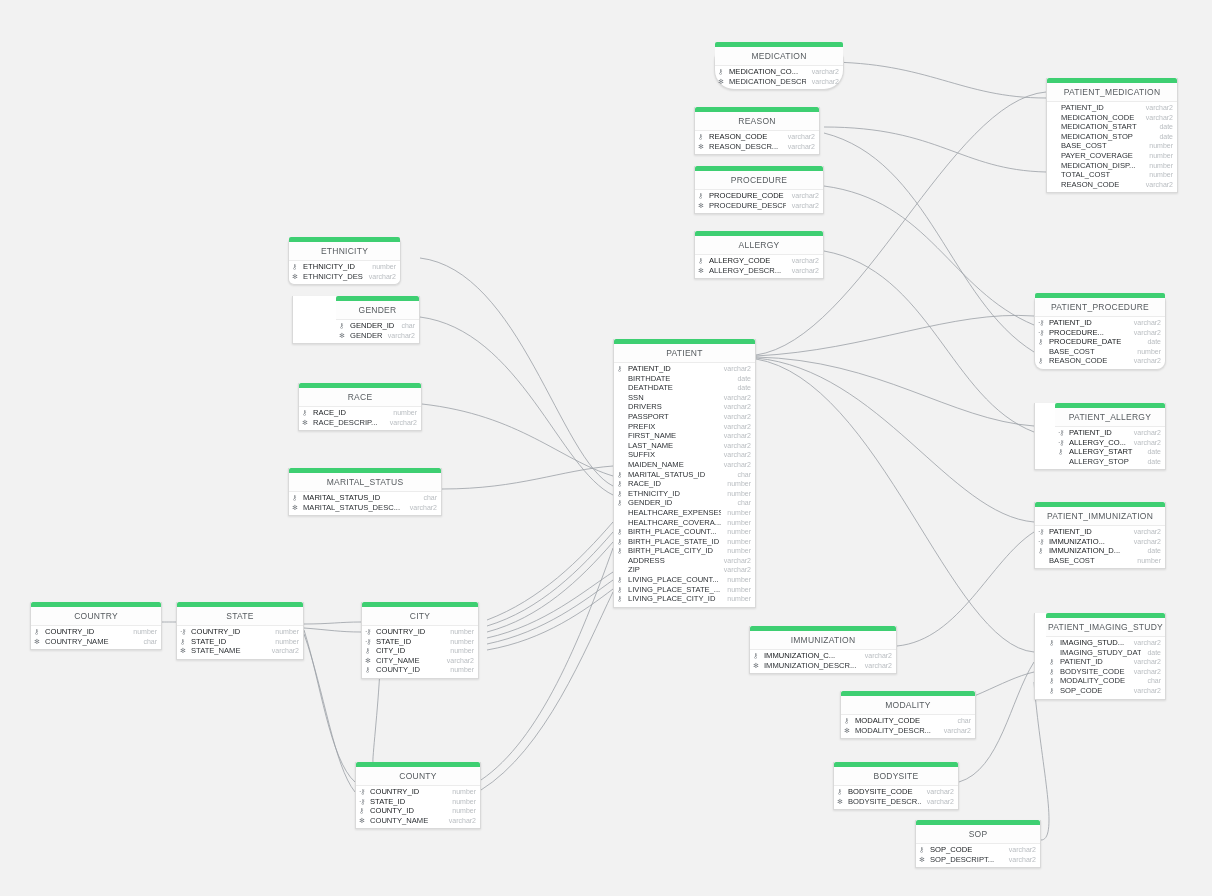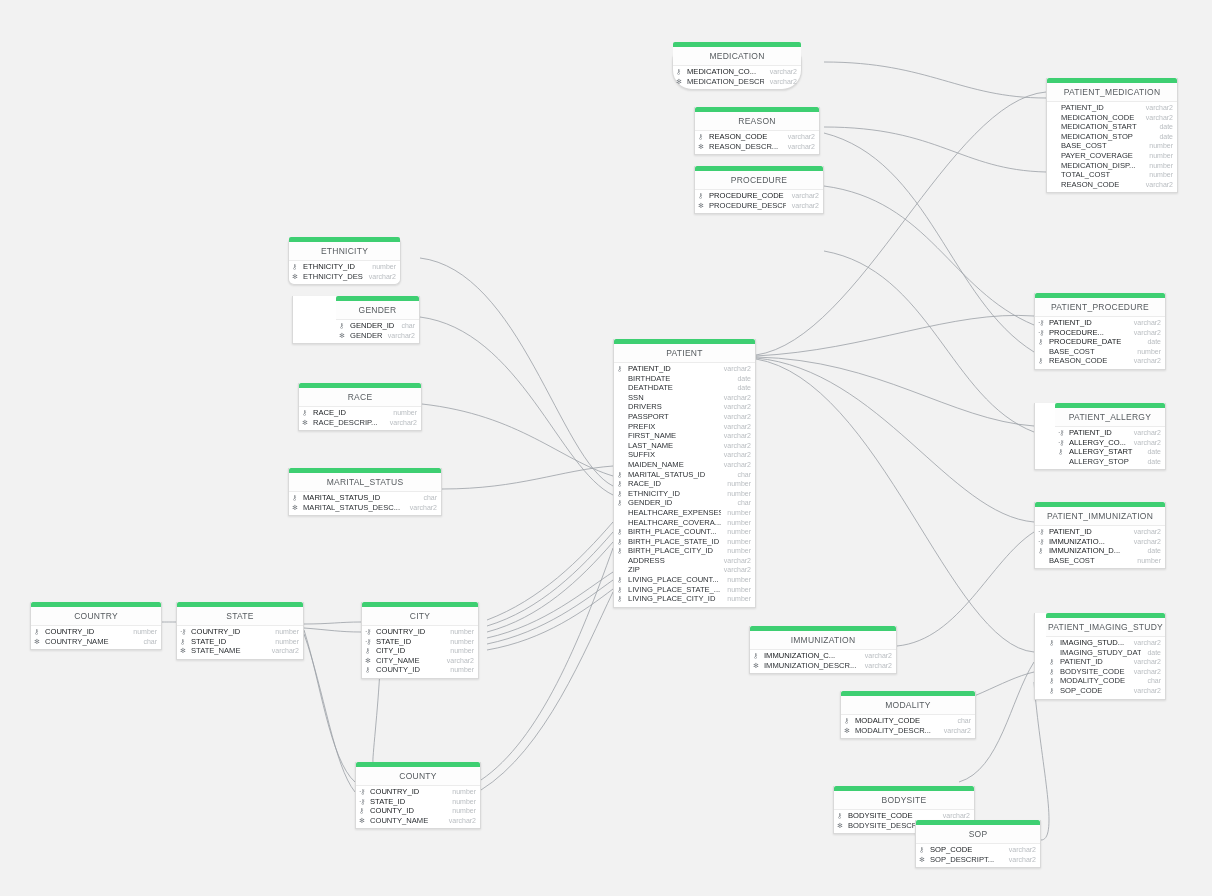--- a/index.html
+++ b/index.html
@@ -97,21 +97,21 @@
       <path d="M487,638 C545,625 585,590 613,572" fill="none" stroke="#9aa0a6" stroke-width="0.8"></path>
       <path d="M487,644 C545,632 585,600 613,580" fill="none" stroke="#9aa0a6" stroke-width="0.8"></path>
       <path d="M487,650 C545,640 585,610 613,589" fill="none" stroke="#9aa0a6" stroke-width="0.8"></path>
       <path d="M481,780 C540,740 580,640 613,548" fill="none" stroke="#9aa0a6" stroke-width="0.8"></path>
       <path d="M481,790 C545,750 585,650 613,592" fill="none" stroke="#9aa0a6" stroke-width="0.8"></path>
       <path d="M897,646 C960,640 990,560 1034,532" fill="none" stroke="#9aa0a6" stroke-width="0.8"></path>
       <path d="M919,711 C970,705 1000,680 1034,672" fill="none" stroke="#9aa0a6" stroke-width="0.8"></path>
       <path d="M959,782 C1000,770 1010,700 1034,662" fill="none" stroke="#9aa0a6" stroke-width="0.8"></path>
       <path d="M1041,840 C1060,840 1040,760 1034,682" fill="none" stroke="#9aa0a6" stroke-width="0.8"></path>
     </svg>
-<div class="entity" style="left: 672px; top: 42px; width: 130px; border-radius: 20px;">
+<div class="entity" style="left: 714px; top: 42px; width: 130px; border-radius: 20px;">
       <div class="accent"></div>
       <div class="title">MEDICATION</div>
       <div class="cols">
         <div class="col pk">
           <span class="ico">⚷</span>
           <span class="cname">MEDICATION_CO...</span>
           <span class="ctype">varchar2</span>
         </div>
         <div class="col">
           <span class="ico">✻</span>
@@ -145,20 +145,36 @@
           <span class="cname">PROCEDURE_CODE</span>
           <span class="ctype">varchar2</span>
         </div>
         <div class="col">
           <span class="ico">✻</span>
           <span class="cname">PROCEDURE_DESCR...</span>
           <span class="ctype">varchar2</span>
         </div>
       </div>
     </div>
+    <div class="entity" style="left: 694px; top: 231px; width: 130px;">
+      <div class="accent"></div>
+      <div class="title">ALLERGY</div>
+      <div class="cols">
+        <div class="col pk">
+          <span class="ico">⚷</span>
+          <span class="cname">ALLERGY_CODE</span>
+          <span class="ctype">varchar2</span>
+        </div>
+        <div class="col">
+          <span class="ico">✻</span>
+          <span class="cname">ALLERGY_DESCR...</span>
+          <span class="ctype">varchar2</span>
+        </div>
+      </div>
+    </div>
     <div class="entity" style="left: 1046px; top: 78px; width: 132px;">
       <div class="accent"></div>
       <div class="title">PATIENT_MEDICATION</div>
       <div class="cols">
         <div class="col">
           <span class="ico"></span>
           <span class="cname">PATIENT_ID</span>
           <span class="ctype">varchar2</span>
         </div>
         <div class="col">
@@ -196,21 +212,21 @@
           <span class="cname">TOTAL_COST</span>
           <span class="ctype">number</span>
         </div>
         <div class="col">
           <span class="ico"></span>
           <span class="cname">REASON_CODE</span>
           <span class="ctype">varchar2</span>
         </div>
       </div>
     </div>
-    <div class="entity" style="left: 1034px; top: 293px; width: 132px;">
+    <div class="entity" style="left: 1034px; top: 293px; width: 132px; border-radius: 9px;">
       <div class="accent"></div>
       <div class="title">PATIENT_PROCEDURE</div>
       <div class="cols">
         <div class="col pk">
           <span class="ico">·⚷</span>
           <span class="cname">PATIENT_ID</span>
           <span class="ctype">varchar2</span>
         </div>
         <div class="col pk">
           <span class="ico">·⚷</span>
@@ -636,21 +652,21 @@
           <span class="cname">MODALITY_CODE</span>
           <span class="ctype">char</span>
         </div>
         <div class="col">
           <span class="ico">✻</span>
           <span class="cname">MODALITY_DESCR...</span>
           <span class="ctype">varchar2</span>
         </div>
       </div>
     </div>
-    <div class="entity" style="left: 833px; top: 786px; width: 142px;">
+    <div class="entity" style="left: 833px; top: 762px; width: 126px;">
       <div class="accent"></div>
       <div class="title">BODYSITE</div>
       <div class="cols">
         <div class="col pk">
           <span class="ico">⚷</span>
           <span class="cname">BODYSITE_CODE</span>
           <span class="ctype">varchar2</span>
         </div>
         <div class="col">
           <span class="ico">✻</span>

